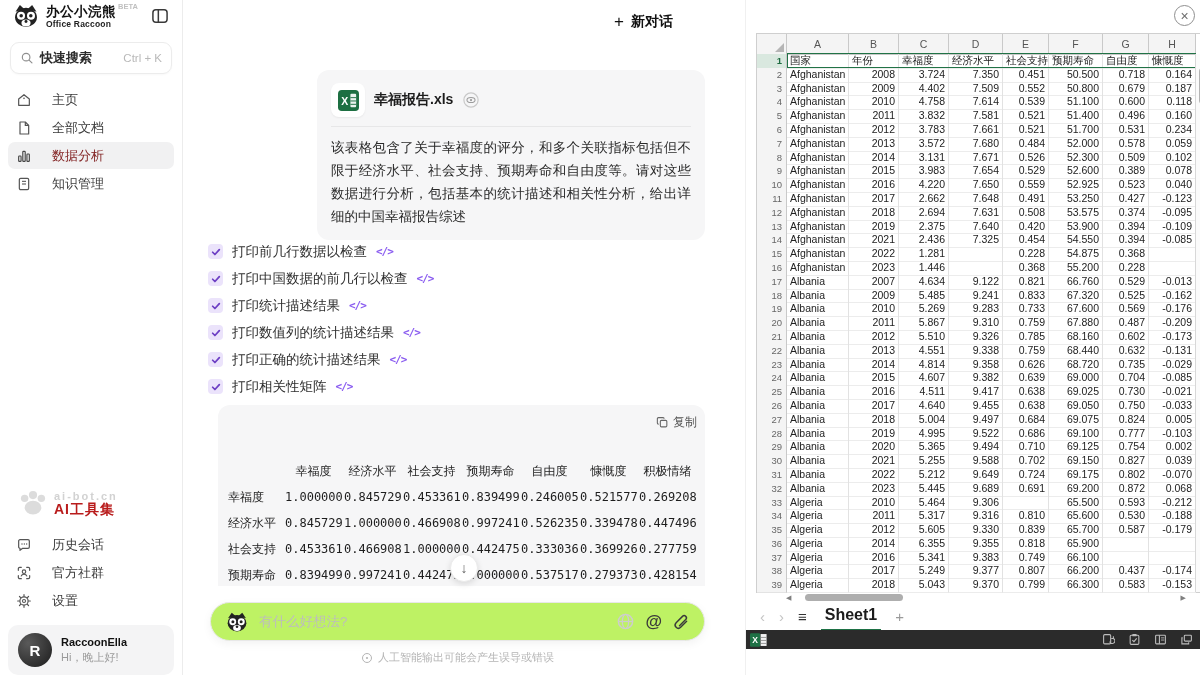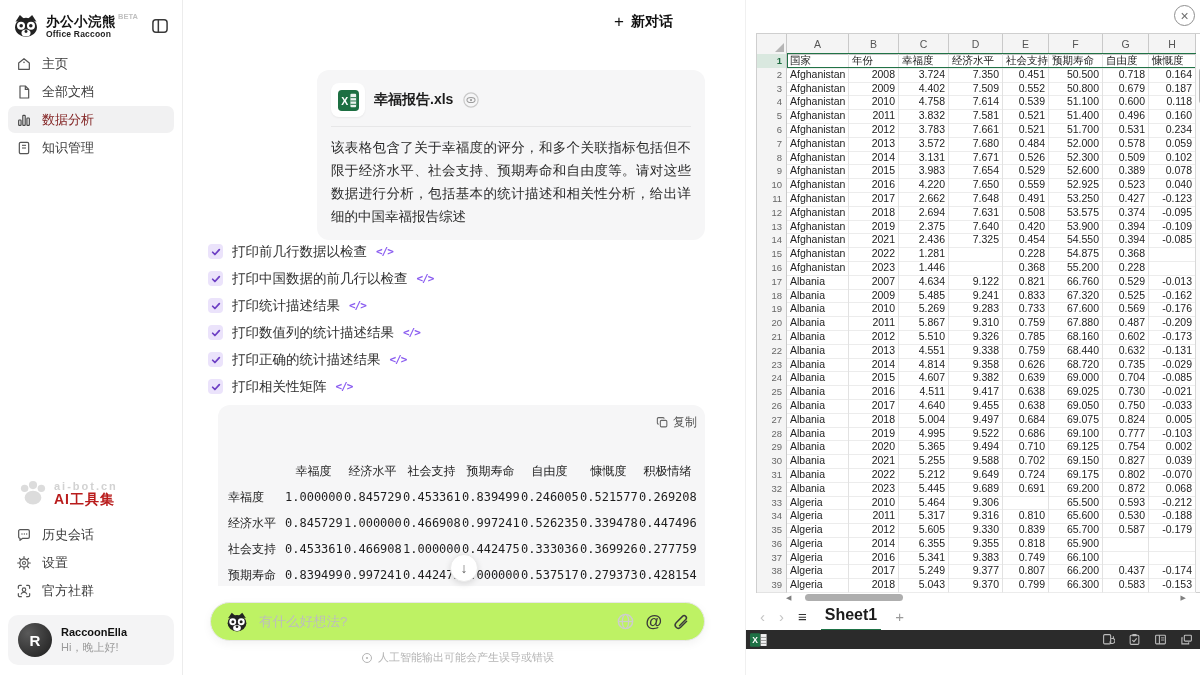--- a/index.html
+++ b/index.html
@@ -1,33 +1,33 @@
 <!DOCTYPE html>
 <html><head>
 <meta charset="utf-8">
 <style>
   * { margin:0; padding:0; box-sizing:border-box; }
   html,body { width:1200px; height:675px; overflow:hidden; background:#fff;
     font-family:"Liberation Sans","DejaVu Sans",sans-serif; color:#1f1f1f; }
   .app { position:relative; width:1200px; height:675px; display:flex; }
 
   
-  .sidebar { width:183px; height:675px; border-right:1px solid #ececec; padding:10px 8px; display:flex; flex-direction:column; position:relative; }
+  .sidebar { width:183px; height:675px; border-right:1px solid #ececec; padding:0 8px; display:flex; flex-direction:column; position:relative; }
   .side-head { display:flex; align-items:center; gap:6px; padding:2px 4px 10px 4px; }
   .logo-svg { width:28px; height:28px; flex:0 0 auto; }
   .title-block { flex:1; line-height:1.05; }
   .app-title { font-size:13.5px; font-weight:bold; color:#111; letter-spacing:.5px; }
   .beta { font-size:7.5px; color:#c0c0c0; font-weight:bold; margin-left:2px; vertical-align:top; }
   .app-sub { font-size:8.5px; font-weight:bold; color:#222; letter-spacing:.2px; }
   .collapse-btn { width:20px; height:20px; cursor:pointer; }
   .searchbox { display:flex; align-items:center; gap:6px; border:1px solid #ececec; border-radius:9px; height:32px; padding:0 9px; margin:2px 2px 12px 2px; box-shadow:0 1px 2px rgba(0,0,0,.03); }
   .searchbox .q { flex:1; font-size:13px; color:#2b2b2b; font-weight:bold; }
   .searchbox .kbd { font-size:11.5px; color:#b9b9b9; }
   .nav { list-style:none; }
-  .nav li { display:flex; align-items:center; gap:10px; height:27px; padding:0 8px; border-radius:7px; font-size:13px; color:#3c3c3c; cursor:pointer; margin-bottom:1px; }
+  .nav li { display:flex; align-items:center; gap:20px; height:27px; padding:0 8px; border-radius:7px; font-size:13px; color:#3c3c3c; cursor:pointer; margin-bottom:1px; }
   .nav li.active { background:#f1f1f2; color:#7f1d1d; }
   .nav .nic { width:16px; height:16px; display:inline-flex; }
   .side-fill { flex:1; }
   .watermark { text-align:left; padding:0 6px 14px 10px; display:flex; gap:6px; align-items:center;margin-top:45px; }
   .wm-text { line-height:1.1; }
   .wm1 { font-size:11px; font-weight:bold; color:#d2d2d2; letter-spacing:2px; }
   .wm2 { font-size:14px; font-weight:bold; color:#b91c1c; letter-spacing:1px; }
   .profile { background:#f4f4f5; border-radius:10px; padding:8px 10px; display:flex; gap:9px; align-items:center; margin-top:10px; }
   .avatar { width:34px; height:34px; border-radius:50%; background:radial-gradient(circle at 30% 30%, #5a5a5a, #1c1c1c); color:#fff; font-weight:bold; font-size:15px; display:flex; align-items:center; justify-content:center; }
   .p-name { font-size:11px; font-weight:bold; color:#111; }
@@ -120,20 +120,28 @@
       <div class="title-block">
         <div><span class="app-title">办公小浣熊</span><span class="beta">BETA</span></div>
         <div class="app-sub">Office Raccoon</div>
       </div>
       <svg class="collapse-btn" viewBox="0 0 24 24">
         <rect x="3.5" y="4.5" width="17" height="15" rx="3.5" fill="none" stroke="#3a3a3a" stroke-width="1.8"></rect>
         <line x1="10" y1="4.5" x2="10" y2="19.5" stroke="#3a3a3a" stroke-width="1.8"></line>
       </svg>
     </div>
 
+    <div class="searchbox">
+      <svg width="14" height="14" viewBox="0 0 24 24">
+          <circle cx="10.5" cy="10.5" r="6.5" fill="none" stroke="#8f8f8f" stroke-width="2"></circle>
+          <line x1="15.5" y1="15.5" x2="20.5" y2="20.5" stroke="#8f8f8f" stroke-width="2" stroke-linecap="round"></line>
+        </svg>
+      <span class="q">快速搜索</span>
+      <span class="kbd">Ctrl + K</span>
+    </div>
 
     <ul class="nav" id="top-nav">
         <li>
           <span class="nic">
             <svg width="16" height="16" viewBox="0 0 24 24">
               <path d="M4 10.5 L12 4 L20 10.5 V20 H4 Z" fill="none" stroke="#555" stroke-width="1.8" stroke-linejoin="round"></path>
               <circle cx="12" cy="9.5" r="1.2" fill="#555"></circle>
             </svg>
           </span>
           <span>主页</span>
@@ -188,49 +196,49 @@
         <li>
           <span class="nic">
             <svg width="16" height="16" viewBox="0 0 24 24">
               <path d="M4 6 a2 2 0 0 1 2-2 H18 a2 2 0 0 1 2 2 V15 a2 2 0 0 1-2 2 H10 L6 20 V17 H6 a2 2 0 0 1-2-2 Z" fill="none" stroke="#555" stroke-width="1.8" stroke-linejoin="round"></path>
               <circle cx="9" cy="10.5" r="1" fill="#555"></circle>
               <circle cx="12.5" cy="10.5" r="1" fill="#555"></circle>
               <circle cx="16" cy="10.5" r="1" fill="#555"></circle>
             </svg>
           </span>
           <span>历史会话</span>
+        </li>
+        <li>
+          <span class="nic">
+            <svg width="16" height="16" viewBox="0 0 24 24">
+              <path d="M8 3.5 H5.5 A2 2 0 0 0 3.5 5.5 V8 M16 3.5 H18.5 A2 2 0 0 1 20.5 5.5 V8 M8 20.5 H5.5 A2 2 0 0 1 3.5 18.5 V16 M16 20.5 H18.5 A2 2 0 0 0 20.5 18.5 V16" fill="none" stroke="#555" stroke-width="1.8" stroke-linecap="round"></path>
+              <circle cx="12" cy="10" r="2.6" fill="none" stroke="#555" stroke-width="1.7"></circle>
+              <path d="M7.5 17 a4.8 4.8 0 0 1 9 0" fill="none" stroke="#555" stroke-width="1.7"></path>
+            </svg>
+          </span>
+          <span>官方社群</span>
         </li>
         <li>
           <span class="nic">
             <svg width="16" height="16" viewBox="0 0 24 24">
               <circle cx="12" cy="12" r="6.2" fill="none" stroke="#555" stroke-width="1.8"></circle>
               <circle cx="12" cy="12" r="2.3" fill="none" stroke="#555" stroke-width="1.6"></circle>
               <g stroke="#555" stroke-width="1.8" stroke-linecap="round">
                 <line x1="12" y1="2.5" x2="12" y2="5"></line>
                 <line x1="12" y1="19" x2="12" y2="21.5"></line>
                 <line x1="2.5" y1="12" x2="5" y2="12"></line>
                 <line x1="19" y1="12" x2="21.5" y2="12"></line>
                 <line x1="5.2" y1="5.2" x2="7" y2="7"></line>
                 <line x1="17" y1="17" x2="18.8" y2="18.8"></line>
                 <line x1="5.2" y1="18.8" x2="7" y2="17"></line>
                 <line x1="17" y1="7" x2="18.8" y2="5.2"></line>
               </g>
             </svg>
           </span>
           <span>设置</span>
-        </li>
-        <li>
-          <span class="nic">
-            <svg width="16" height="16" viewBox="0 0 24 24">
-              <path d="M8 3.5 H5.5 A2 2 0 0 0 3.5 5.5 V8 M16 3.5 H18.5 A2 2 0 0 1 20.5 5.5 V8 M8 20.5 H5.5 A2 2 0 0 1 3.5 18.5 V16 M16 20.5 H18.5 A2 2 0 0 0 20.5 18.5 V16" fill="none" stroke="#555" stroke-width="1.8" stroke-linecap="round"></path>
-              <circle cx="12" cy="10" r="2.6" fill="none" stroke="#555" stroke-width="1.7"></circle>
-              <path d="M7.5 17 a4.8 4.8 0 0 1 9 0" fill="none" stroke="#555" stroke-width="1.7"></path>
-            </svg>
-          </span>
-          <span>官方社群</span>
         </li>
       </ul>
 
     <div class="profile">
       <div class="avatar">R</div>
       <div>
         <div class="p-name">RaccoonElla</div>
         <div class="p-greet">Hi，晚上好!</div>
       </div>
     </div>

